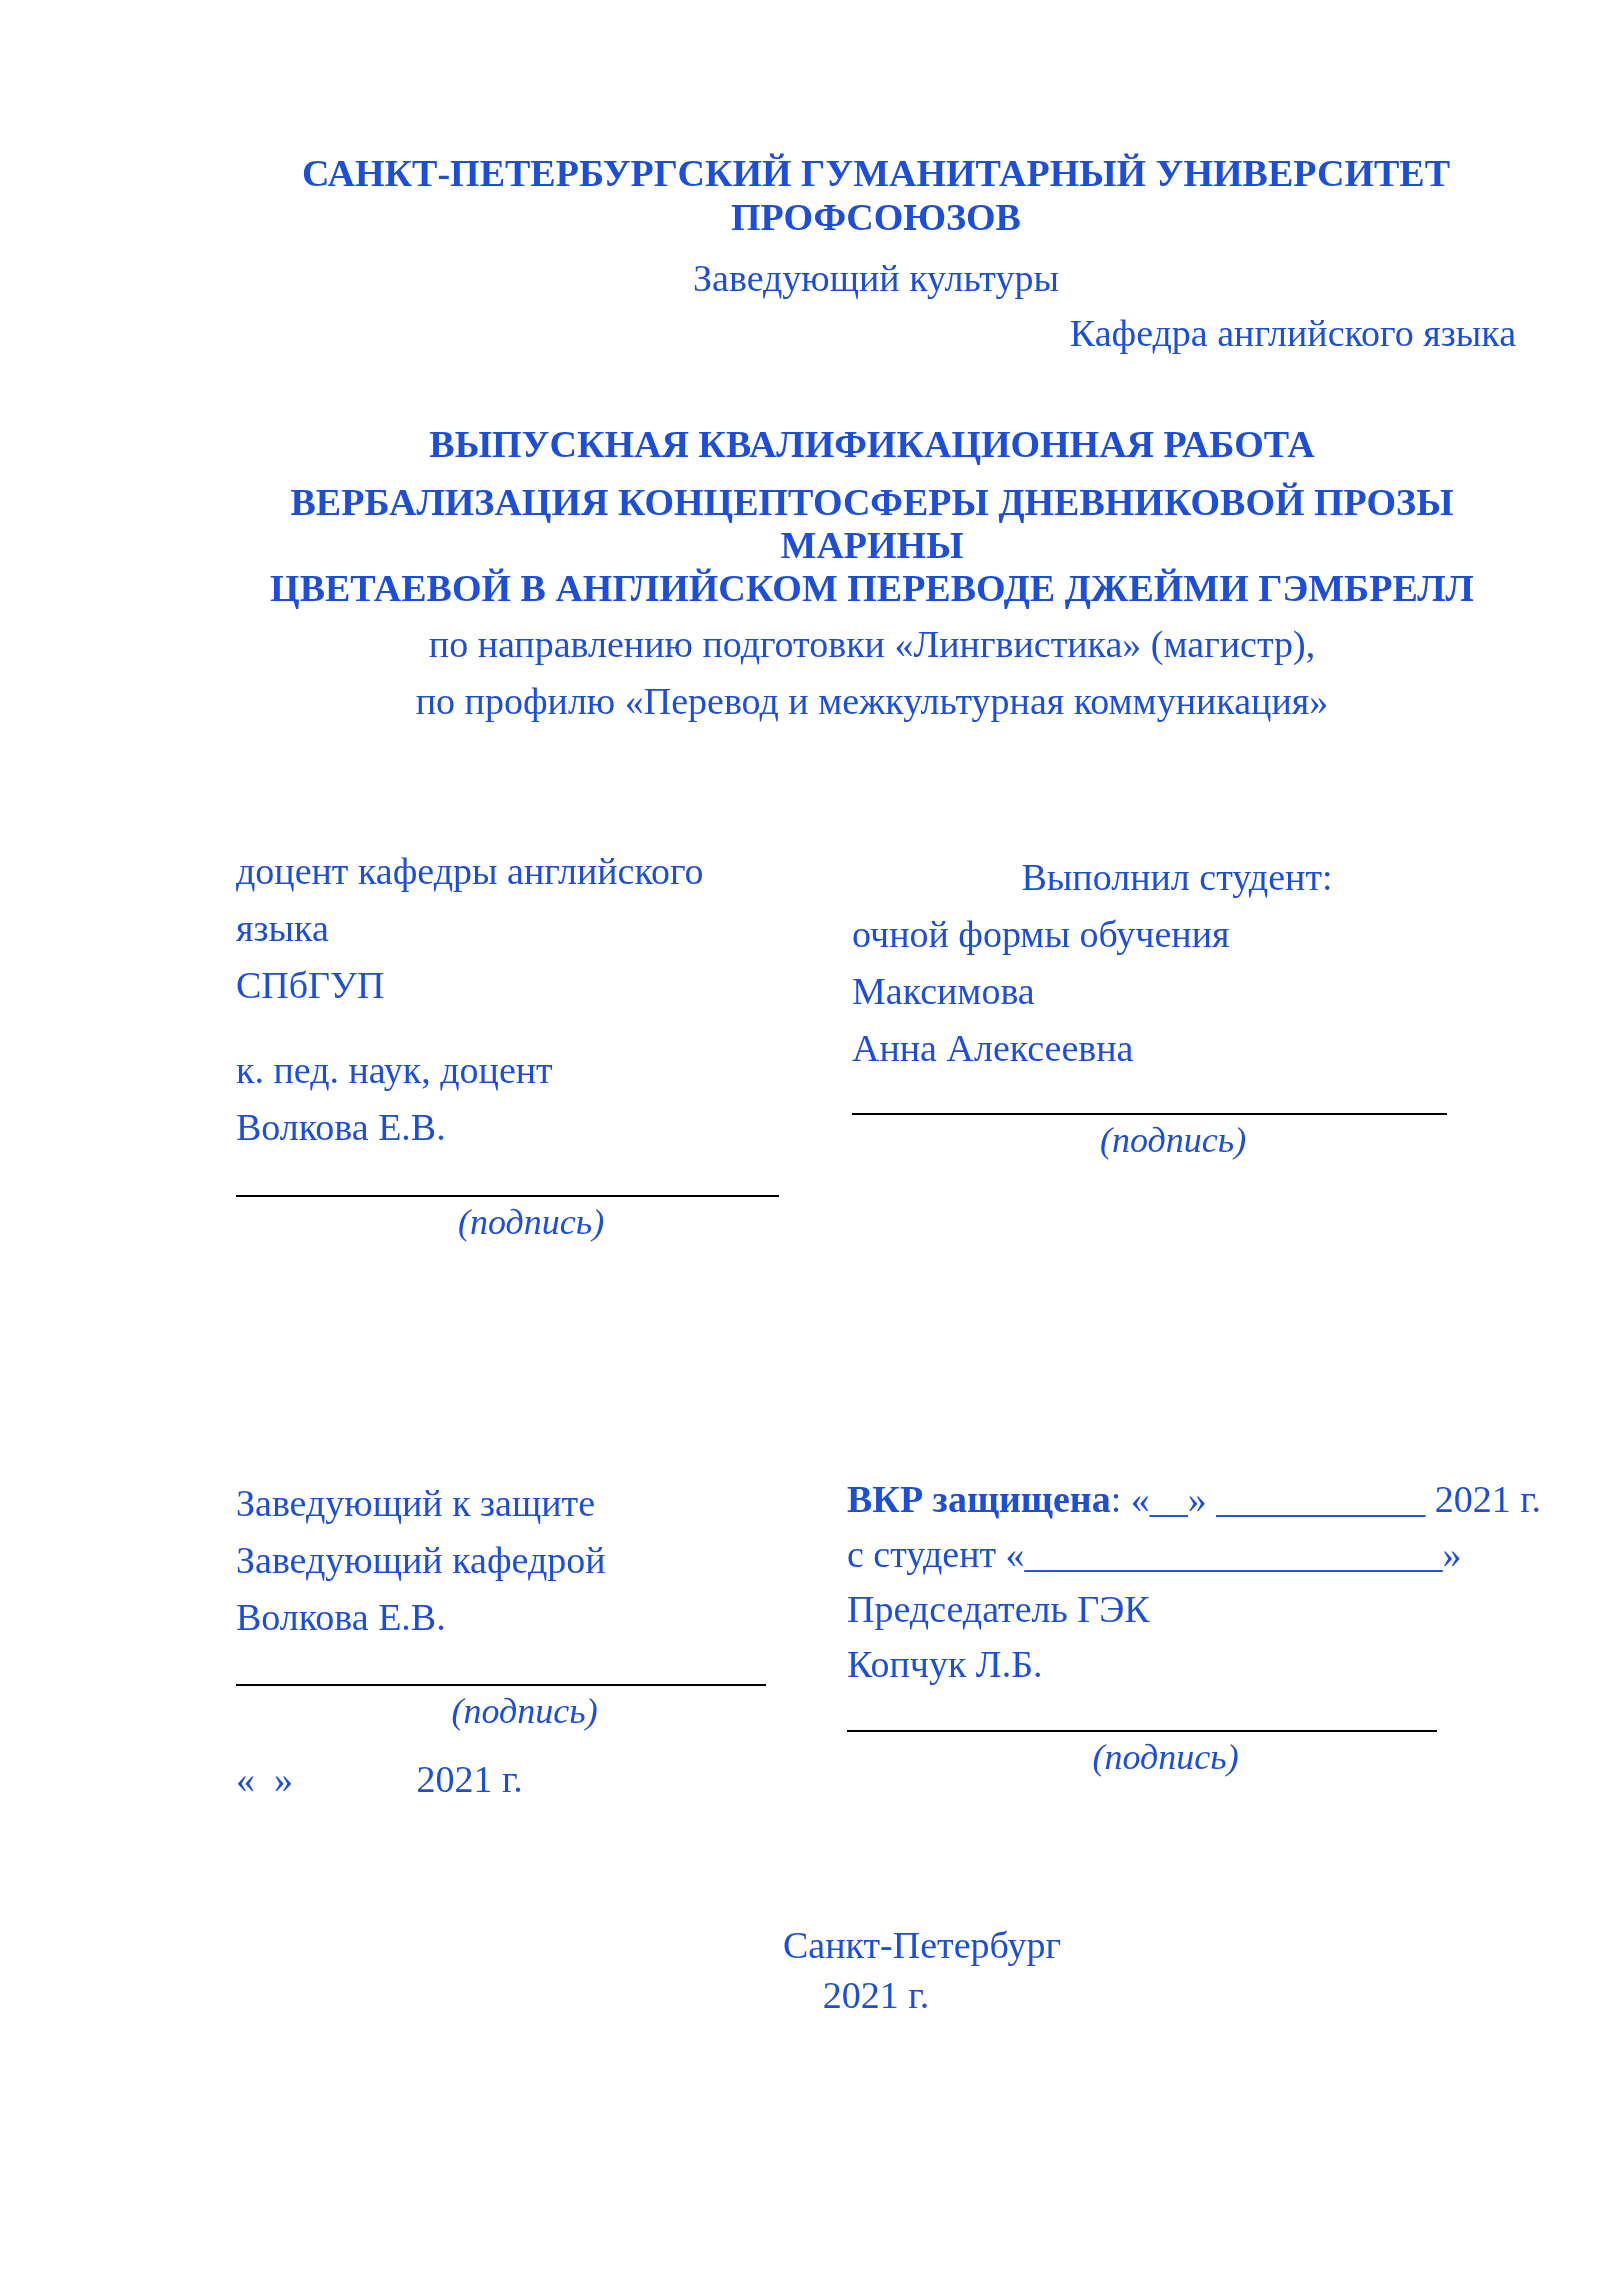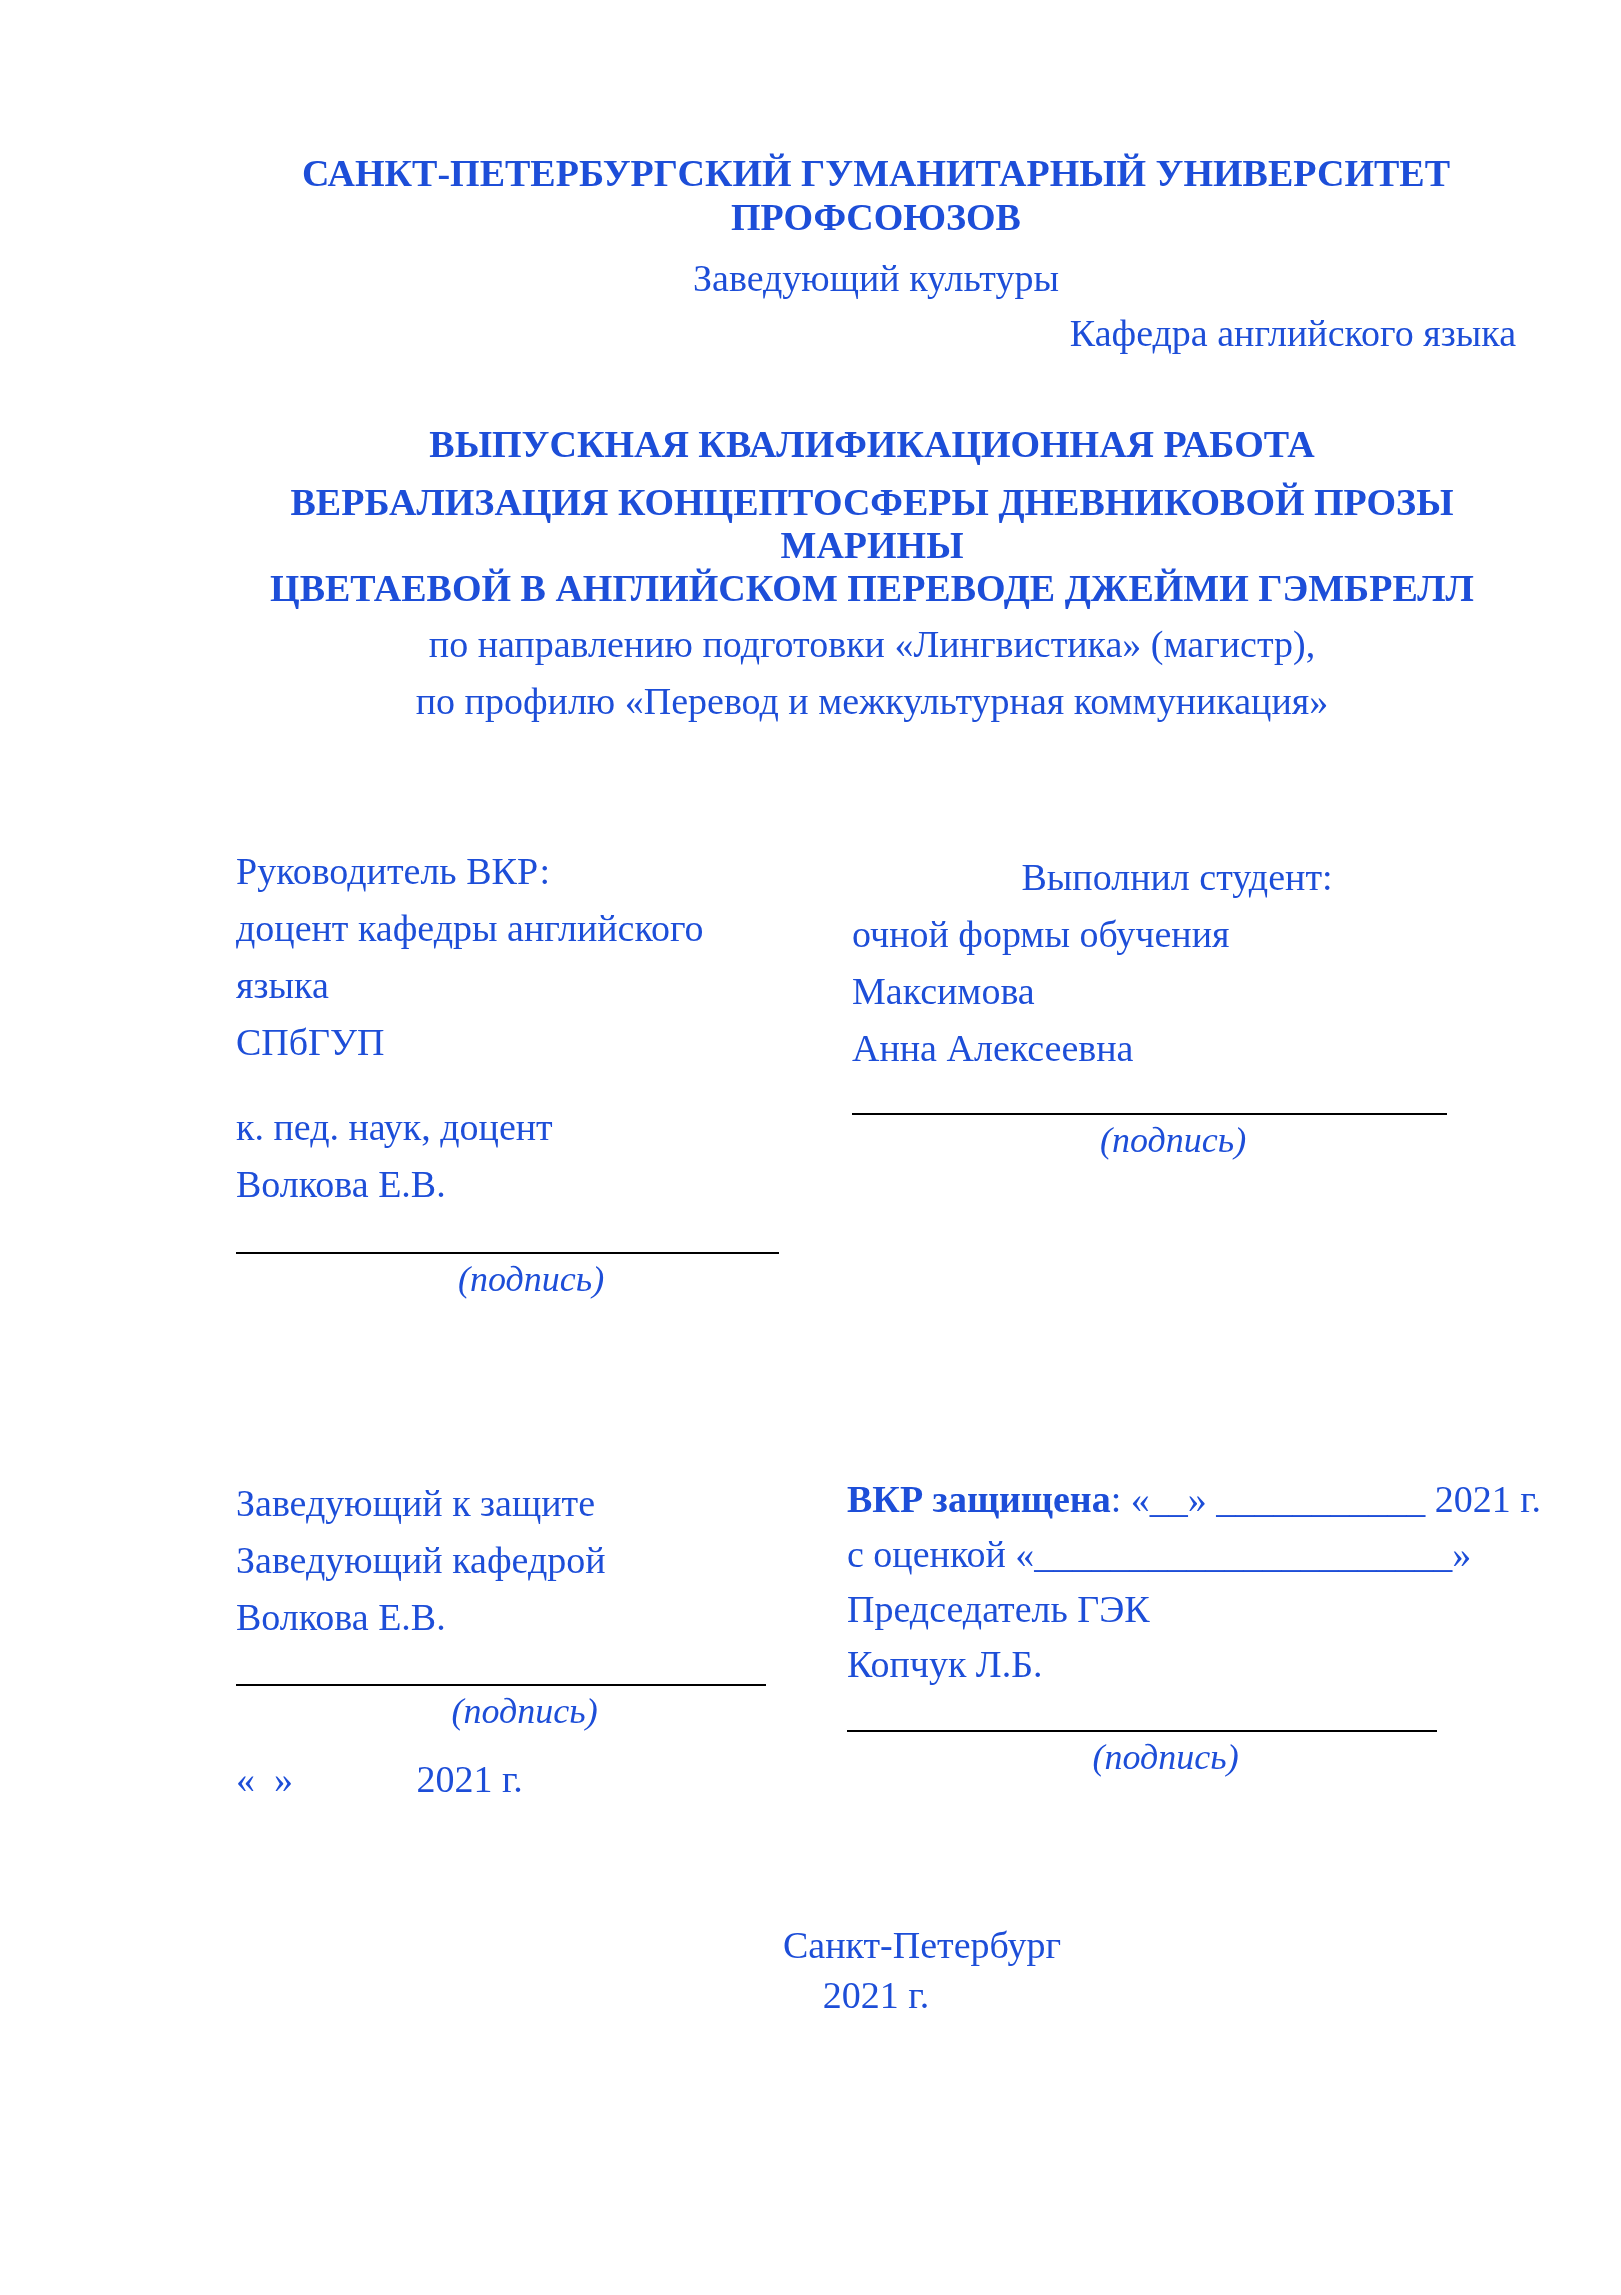--- a/index.html
+++ b/index.html
@@ -77,21 +77,20 @@
     <div class="work-type bold">ВЫПУСКНАЯ КВАЛИФИКАЦИОННАЯ РАБОТА</div>
     <div class="thesis-title bold">
       <div>ВЕРБАЛИЗАЦИЯ КОНЦЕПТОСФЕРЫ ДНЕВНИКОВОЙ ПРОЗЫ МАРИНЫ</div>
       <div>ЦВЕТАЕВОЙ В АНГЛИЙСКОМ ПЕРЕВОДЕ ДЖЕЙМИ ГЭМБРЕЛЛ</div>
     </div>
     <div class="program">по направлению подготовки «Лингвистика» (магистр),</div>
     <div class="profile">по профилю «Перевод и межкультурная коммуникация»</div>
   </div>
 
   <div class="abs mid-left">
-    <div class="row">Руководитель ВКР:</div>
     <div class="row">доцент кафедры английского языка</div>
     <div class="row">СПбГУП</div>
     <div class="spacer36"></div>
     <div class="row">к. пед. наук, доцент</div>
     <div class="row">Волкова Е.В.</div>
     <div class="sigline"></div>
     <div class="podpis">(подпись)</div>
   </div>
 
   <div class="abs mid-right">
@@ -109,21 +108,21 @@
     <div class="row">Волкова Е.В.</div>
     <div class="sigwrap">
       <div class="sigline"></div>
       <div class="podpis">(подпись)</div>
     </div>
     <div class="date-row">«&nbsp;&nbsp;»&nbsp;&nbsp;&nbsp;&nbsp;&nbsp;&nbsp;&nbsp;&nbsp;&nbsp;&nbsp;&nbsp;&nbsp;&nbsp;2021 г.</div>
   </div>
 
   <div class="abs bot-right">
     <div class="row70 nowrap"><span class="bold">ВКР защищена</span><span>: «__» ___________ 2021 г.</span></div>
-    <div class="row70 nowrap">с оценкой «______________________»</div>
+    <div class="row70 nowrap">с студент «______________________»</div>
     <div class="row70">Председатель ГЭК</div>
     <div class="row70">Копчук Л.Б.</div>
     <div class="sigwrap">
       <div class="sigline"></div>
       <div class="podpis">(подпись)</div>
     </div>
   </div>
 
   <div class="abs footer">
     <div class="city">Санкт-Петербург</div>

